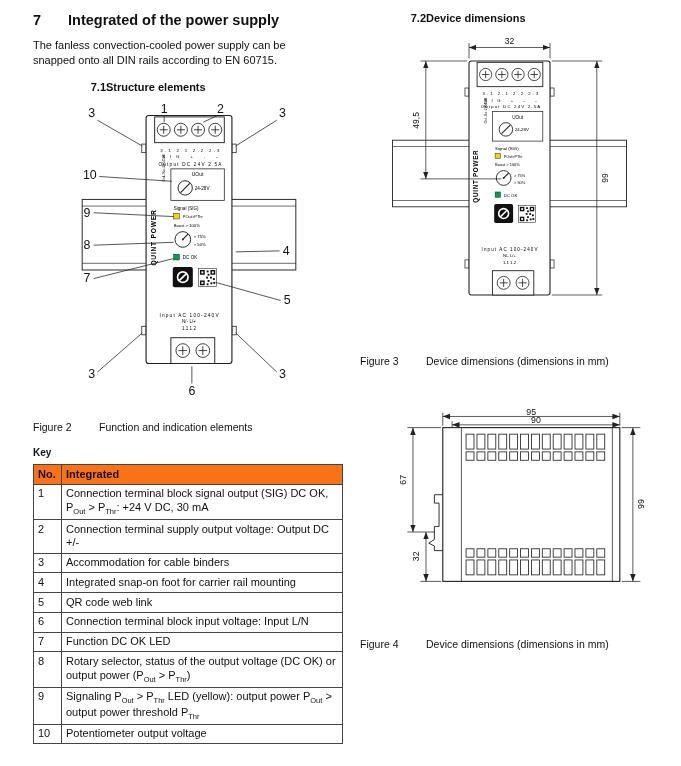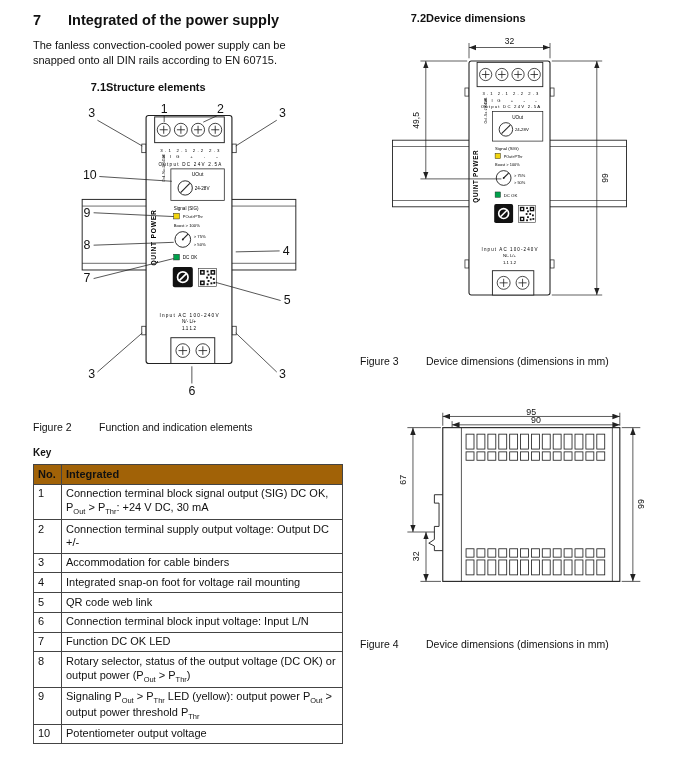--- a/index.html
+++ b/index.html
@@ -14,21 +14,21 @@
   .h2 { display:flex; font-weight:bold; font-size:11px;text-align:right; }
   .h2 .num { width:66px; flex:none; }
   .intro { font-size:11px; line-height:1.32; width:282px; margin-top:10px; }
   .mt14 { margin-top:14px;margin-left:7px; }
   .figcap { display:flex; font-size:10.5px; margin-top:24px; }
   .figcap .lab { width:66px; flex:none; }
   .keyhead { font-weight:bold; font-size:10px; margin:14px 0 6px; }
 
   table.key { border-collapse:collapse; width:310px; font-size:11px; }
   .key th, .key td { border:1px solid #444; padding:2.5px 4px; text-align:left; vertical-align:top; line-height:1.25; }
-  .key th { background:#a16207; font-weight:bold; }
+  .key th { background:#f97316; font-weight:bold; }
   .key .col-no { width:28px; }
   sub { font-size:0.68em; }
 
   svg { font-family:"Liberation Sans",sans-serif; display:block; }
   .fig2-svg { width:248px; height:296px; margin:8px 0 0 32px; }
   .fig3-svg { width:270px; height:297px; margin:10px 0 0 10px; }
   .fig4-svg { width:280px; height:205px; margin:42px 0 0 8px; }
 </style>
 </head>
 <body>
@@ -218,21 +218,21 @@
           <tr>
             <td class="col-no">2</td>
             <td>Connection terminal supply output voltage: Output DC +/-</td>
           </tr>
           <tr>
             <td class="col-no">3</td>
             <td>Accommodation for cable binders</td>
           </tr>
           <tr>
             <td class="col-no">4</td>
-            <td>Integrated snap-on foot for voltage rail mounting</td>
+            <td>Integrated snap-on foot for carrier rail mounting</td>
           </tr>
           <tr>
             <td class="col-no">5</td>
             <td>QR code web link</td>
           </tr>
           <tr>
             <td class="col-no">6</td>
             <td>Connection terminal block input voltage: Input L/N</td>
           </tr>
           <tr>

